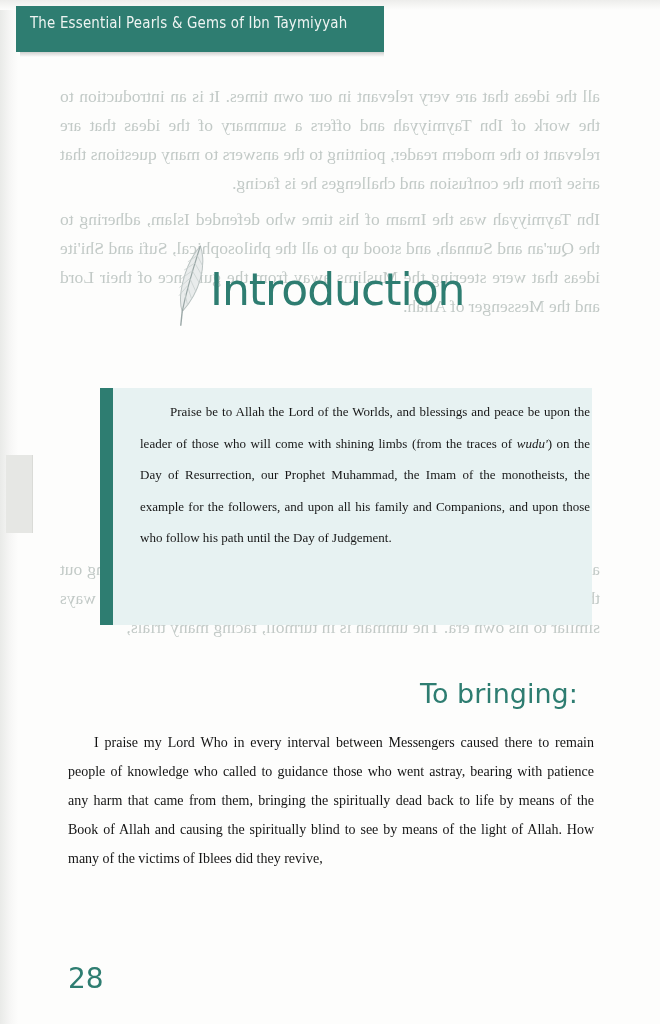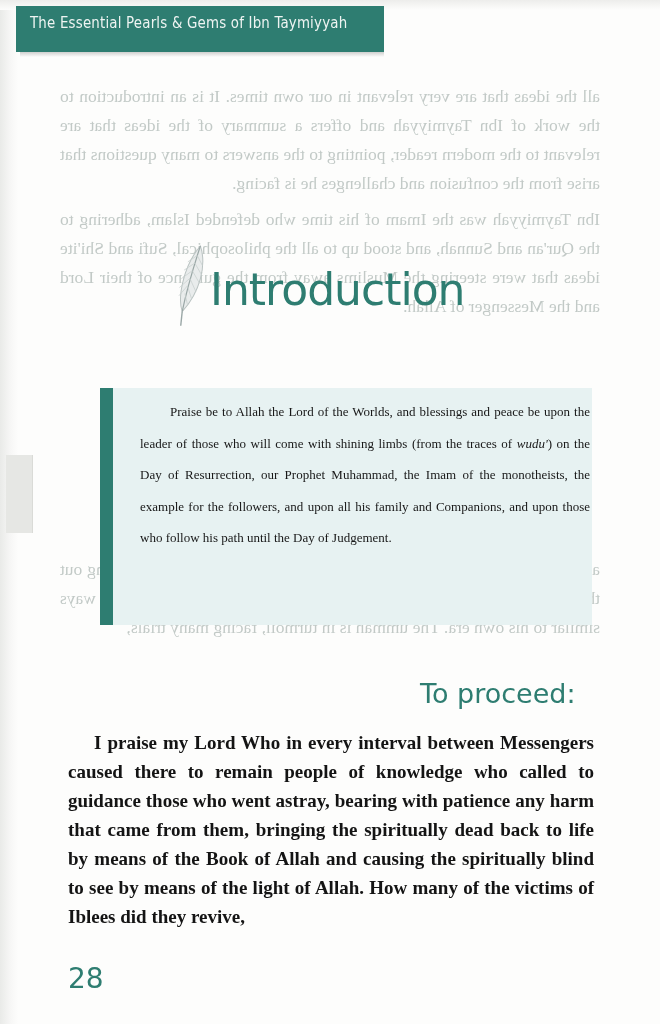--- a/index.html
+++ b/index.html
@@ -161,26 +161,25 @@
     letter-spacing: 0px;
   }
 
   
   .body-text {
     position: absolute;
     left: 68px;
     top: 728px;
     width: 526px;
     font-family: "Liberation Serif", serif;
-    font-size: 19px;
+    font-size: 14px;
     line-height: 29px;
     color: #141414;
     text-align: justify;
     text-indent: 26px;
-    font-weight: bold;
   }
 
   
   .page-number {
     position: absolute;
     left: 68px;
     top: 962px;
     color: #2e7d71;
     font-family: "DejaVu Sans", sans-serif;
     font-size: 28px;
@@ -225,19 +224,19 @@
       </g>
     </svg>
   </div>
 
   <div class="intro-heading">Introduction</div>
 
   <div class="intro-block" id="intro-block" style="height: 237px;"></div>
   <div class="intro-bar" style="height: 237px;"></div>
   <div class="intro-text" id="intro-text">Praise be to Allah the Lord of the Worlds, and blessings and peace be upon the leader of those who will come with shining limbs (from the traces of <em>wudu'</em>) on the Day of Resurrection, our Prophet Muhammad, the Imam of the monotheists, the example for the followers, and upon all his family and Companions, and upon those who follow his path until the Day of Judgement.</div>
 
-  <div class="to-proceed">To proceed:</div>
+  <div class="to-proceed">To bringing:</div>
 
   <div class="body-text">I praise my Lord Who in every interval between Messengers caused there to remain people of knowledge who called to guidance those who went astray, bearing with patience any harm that came from them, bringing the spiritually dead back to life by means of the Book of Allah and causing the spiritually blind to see by means of the light of Allah. How many of the victims of Iblees did they revive,</div>
 
   <div class="page-number">28</div>
 
 </div>
 
 </body></html>

